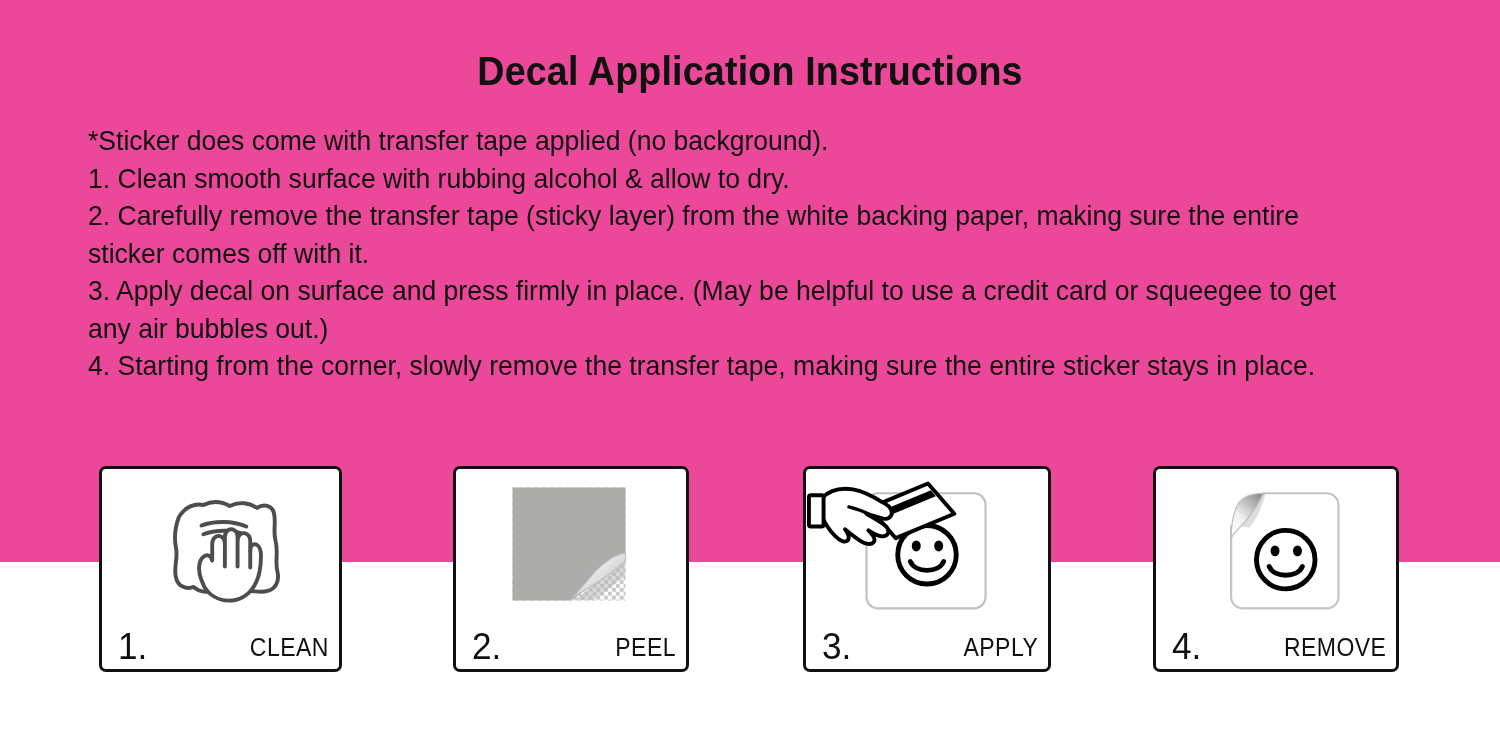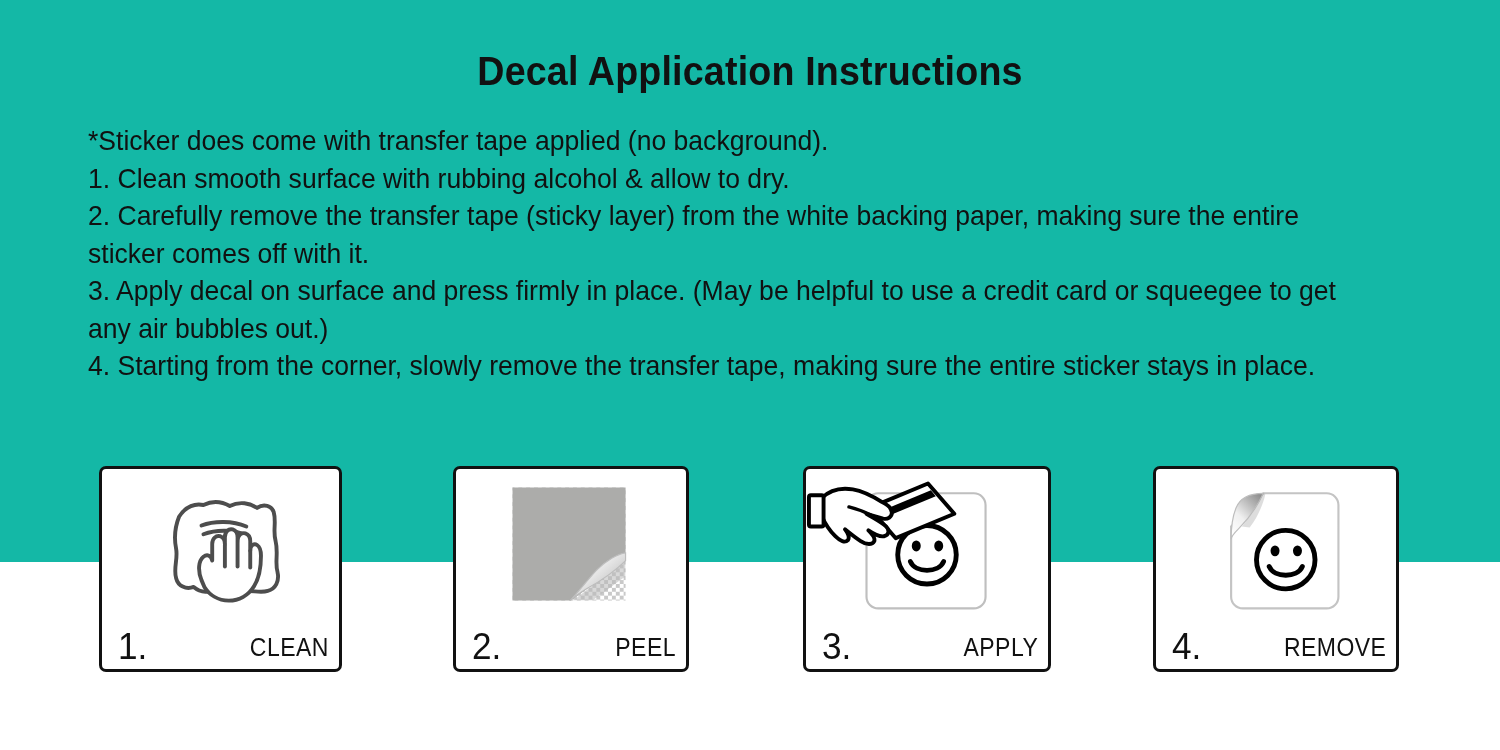--- a/index.html
+++ b/index.html
@@ -11,21 +11,21 @@
     width: 1500px;
     height: 750px;
     overflow: hidden;
     font-family: "Liberation Sans Narrow", "Liberation Sans", sans-serif;
     color: #000000;
   }
   #page {
     position: relative;
     width: 1500px;
     height: 562px;
-    background: #14b8a6;
+    background: #ec4899;
   }
 
   
   #title {
     position: absolute;
     left: 0;
     top: 48px;
     width: 1500px;
     text-align: center;
     font-family: "Liberation Sans Narrow", "Liberation Sans", sans-serif;

